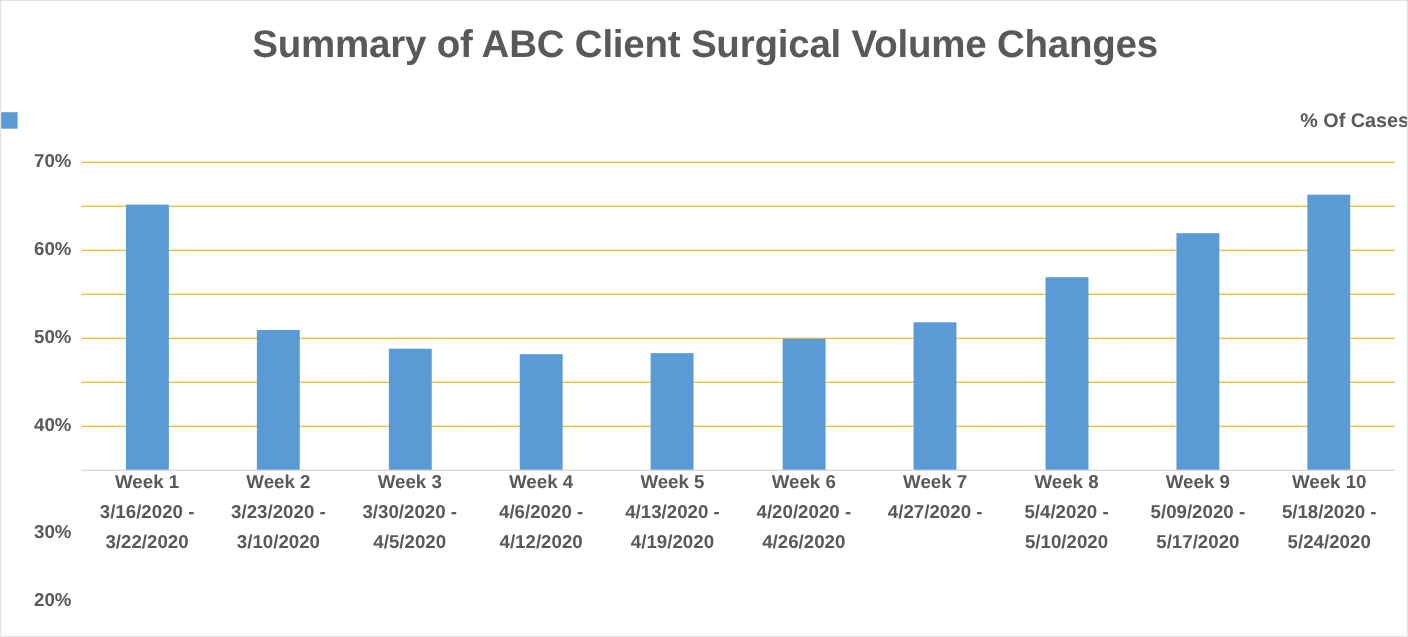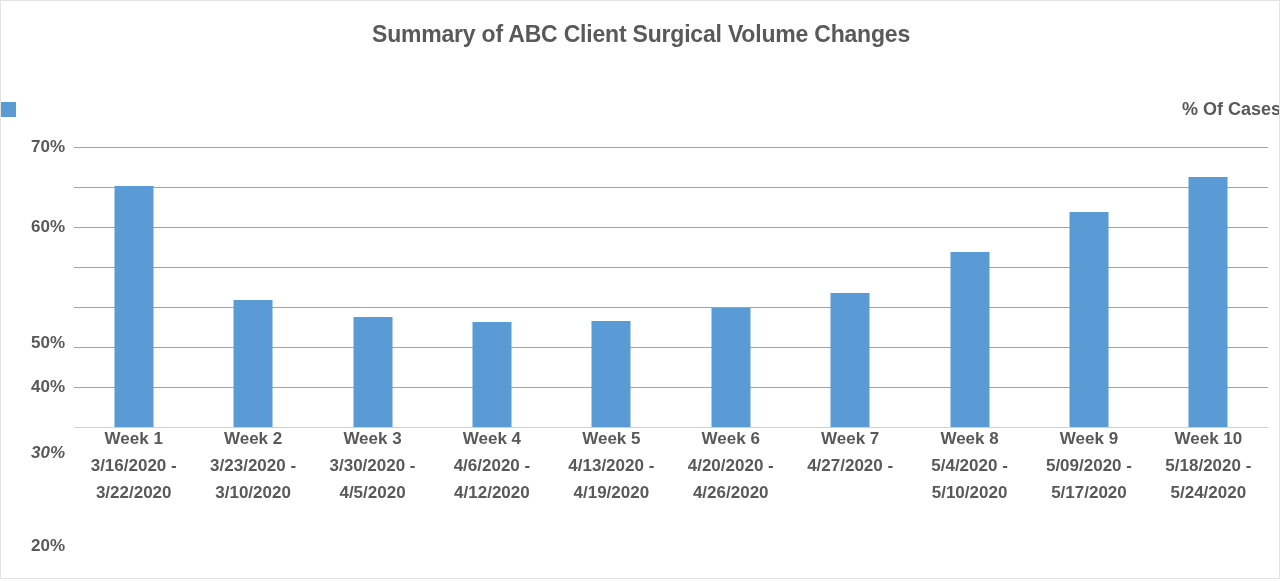--- a/index.html
+++ b/index.html
@@ -16,21 +16,21 @@
     box-sizing: border-box;
     font-family: "Liberation Sans", sans-serif;
     overflow: hidden;
   }
   .chart-title {
     position: absolute;
     top: 20px;
     left: 0;
     width: 1280px;
     text-align: center;
-    font-size: 23px;
+    font-size: 35px;
     font-weight: bold;
     color: #595959;
     letter-spacing: -0.2px;
   }
   .legend {
     position: absolute;
     top: 98px;
     left: 0;
     width: 1280px;
     display: flex;
@@ -55,21 +55,21 @@
     left: 73px;
     top: 146px;            
     width: 1194px;
     height: 279.5px;       
   }
   .gridline {
     position: absolute;
     left: 0;
     width: 100%;
     height: 1px;
-    background: #84cc16;
+    background: #eab308;
   }
   .gridline.baseline {
     background: #d0d0d0;
   }
   .ytick {
     position: absolute;
     right: 100%;
     margin-right: 9px;
     transform: translateY(-50%);
     font-size: 17px;
@@ -130,27 +130,27 @@
 
   <div class="plot">
     <div id="gridlines">
         <div class="gridline" style="top: 0px;">
           <div class="ytick" style="top: 0px;">70%</div>
         </div>
         <div class="gridline" style="top: 39.9286px;">
           <div class="ytick" style="top: 39.9286px;">60%</div>
         </div>
         <div class="gridline" style="top: 79.8571px;">
-          <div class="ytick" style="top: 79.8571px; margin-top: 36px;">50%</div>
+          <div class="ytick" style="top: 79.8571px;">50%</div>
         </div>
         <div class="gridline" style="top: 119.786px;">
           <div class="ytick" style="top: 119.786px;">40%</div>
         </div>
         <div class="gridline" style="top: 159.714px;">
-          <div class="ytick" style="top: 146px; font-style: italic;">30%</div>
+          <div class="ytick" style="top: 177px;">30%</div>
         </div>
         <div class="gridline" style="top: 199.643px; text-align: right;">
           <div class="ytick" style="top: 199.643px;">20%</div>
         </div>
         <div class="gridline" style="top: 239.571px;"></div>
         <div class="gridline baseline" style="top: 279.5px;"></div>
       </div>
     <div class="bars" id="bars">
         <div class="bar-slot">
           <div class="bar" title="Week 1: 60.2%" style="height: 240.37px; background: rgb(91, 155, 213);"></div>

